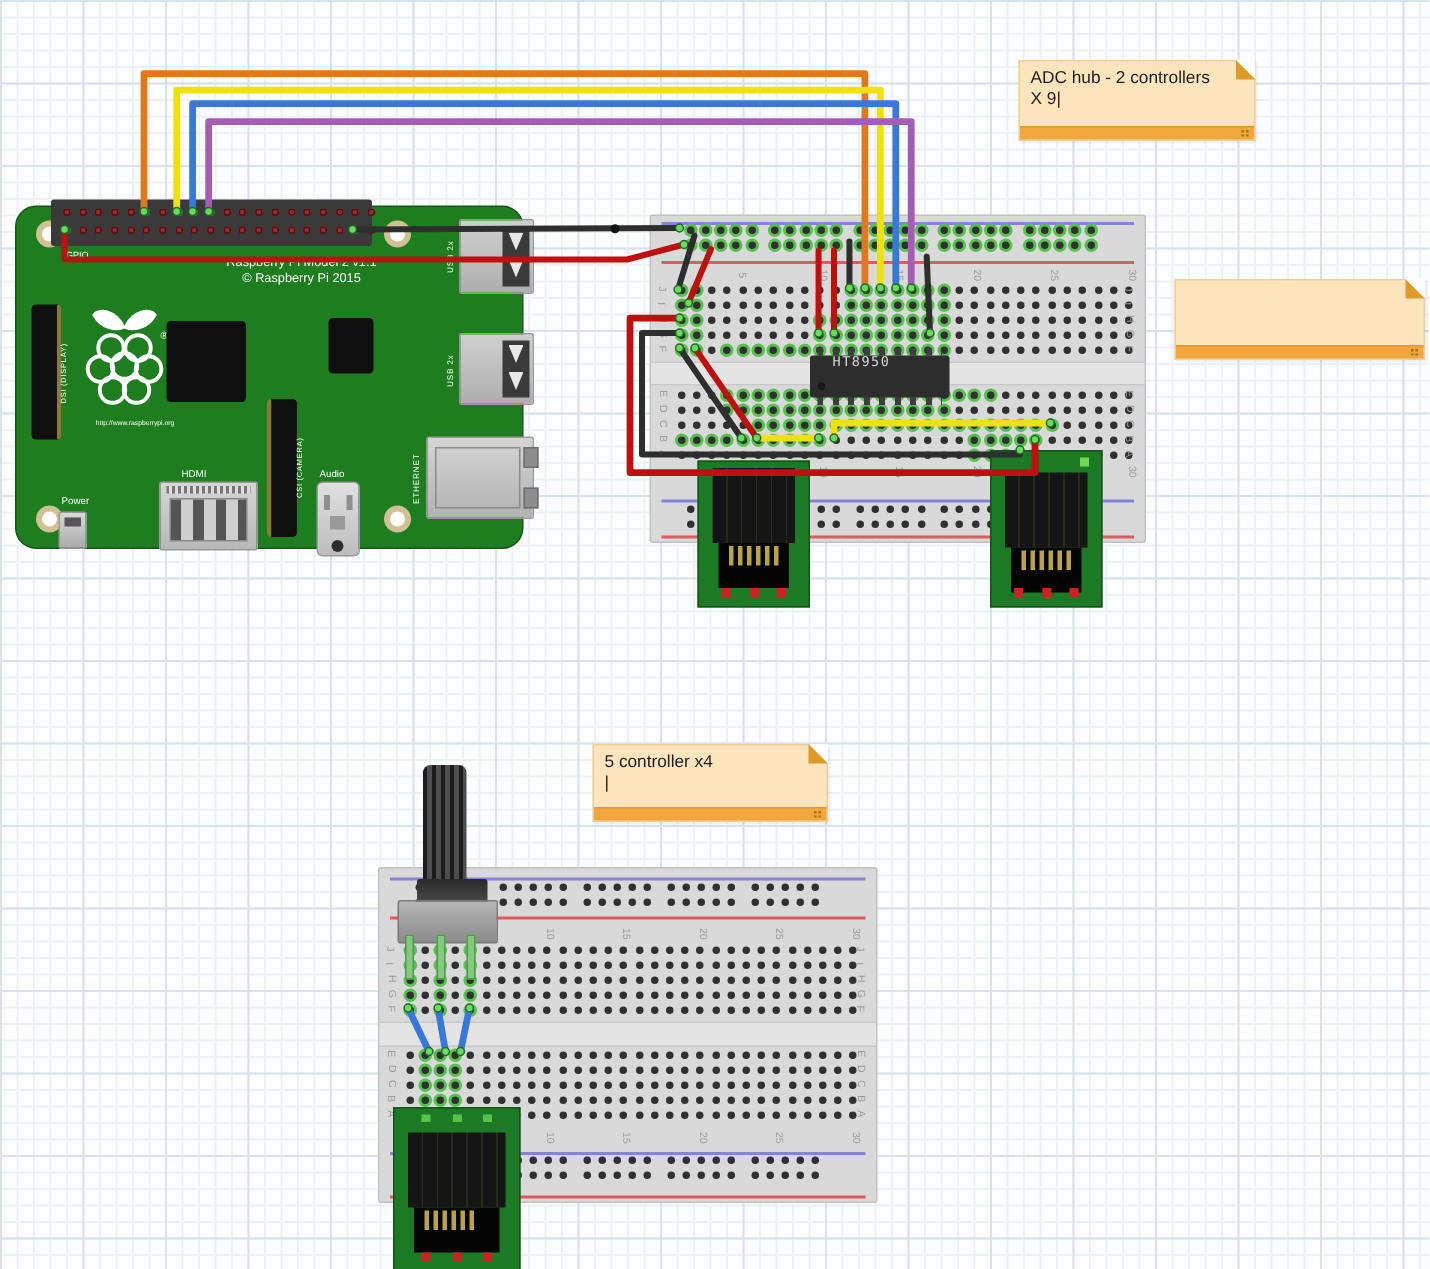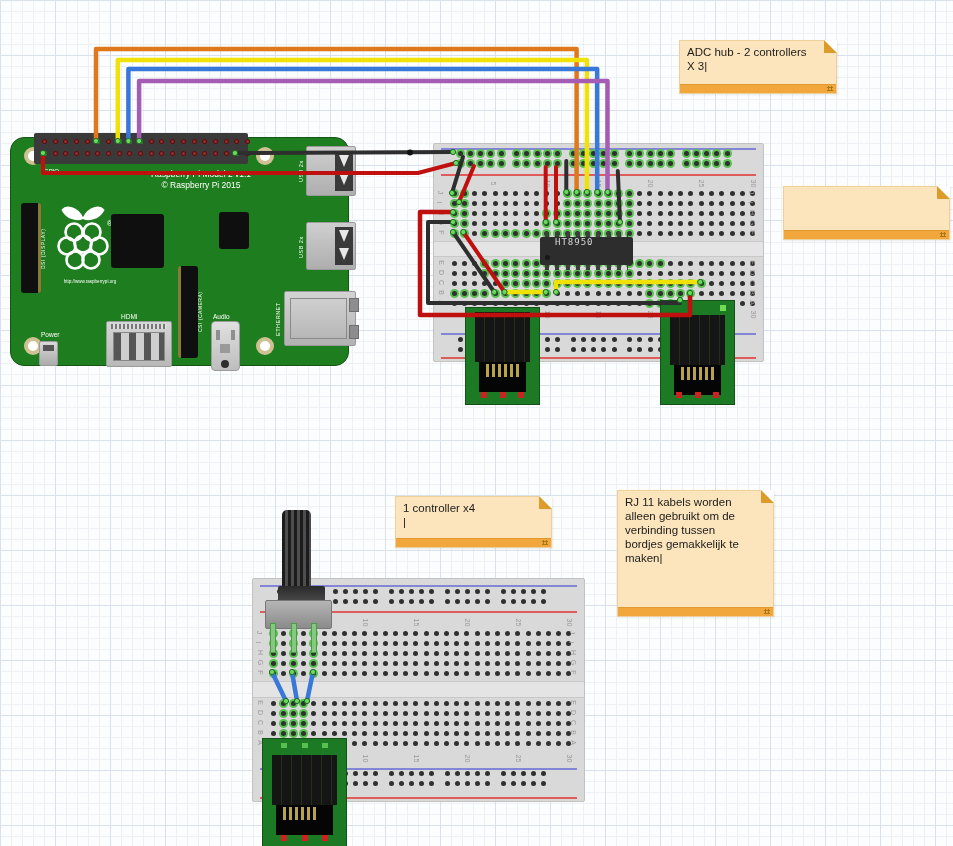--- a/index.html
+++ b/index.html
@@ -1180,40 +1180,30 @@
       <circle cx="117.8" cy="141" r="2.6" fill="#6ed95f" stroke="#1c6b21" stroke-width="1"></circle>
       <circle cx="128.4" cy="141" r="2.6" fill="#6ed95f" stroke="#1c6b21" stroke-width="1"></circle>
       <circle cx="139.1" cy="141" r="2.6" fill="#6ed95f" stroke="#1c6b21" stroke-width="1"></circle>
       <circle cx="43" cy="153" r="2.6" fill="#6ed95f" stroke="#1c6b21" stroke-width="1"></circle>
       <circle cx="235" cy="153" r="2.6" fill="#6ed95f" stroke="#1c6b21" stroke-width="1"></circle>
       <circle cx="410" cy="152.5" r="3" fill="#111"></circle>
     </svg>
 
   <div class="note" style="left:679px;top:40px;width:156px;height:52px">
     <div class="note-text">ADC hub - 2 controllers
-X 3|</div>
+X 9|</div>
     <div class="note-bar">
         <span class="grip"></span>
       </div>
   </div>
   <div class="note" style="left:783px;top:186px;width:165px;height:52px">
     <div class="note-bar">
         <span class="grip"></span>
       </div>
   </div>
   <div class="note" style="left:395px;top:496px;width:155px;height:50px">
-    <div class="note-text">1 controller  x4
+    <div class="note-text">5 controller  x4
 |</div>
     <div class="note-bar">
         <span class="grip"></span>
       </div>
   </div>
-  <div class="note" style="left:617px;top:490px;width:155px;height:125px">
-    <div class="note-text">RJ 11 kabels worden
-alleen gebruikt om de
-verbinding tussen
-bordjes gemakkelijk te
-maken|</div>
-    <div class="note-bar">
-        <span class="grip"></span>
-      </div>
-  </div>
 </div>
 
 </body></html>

